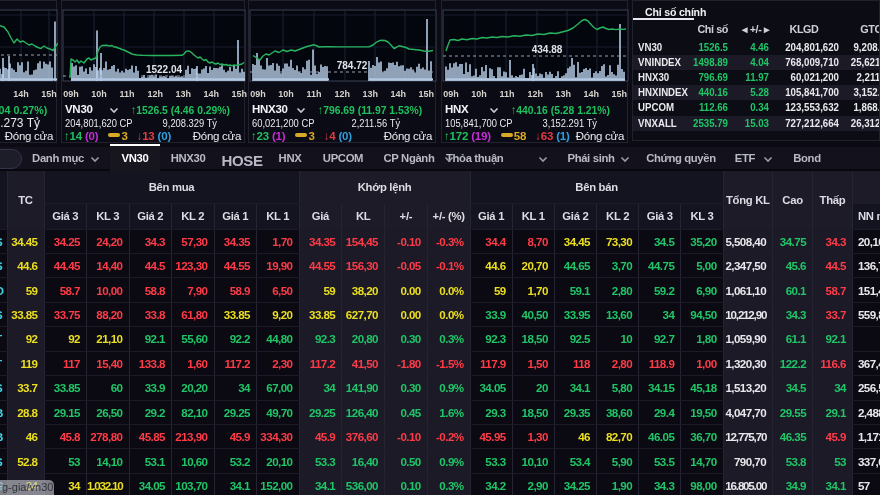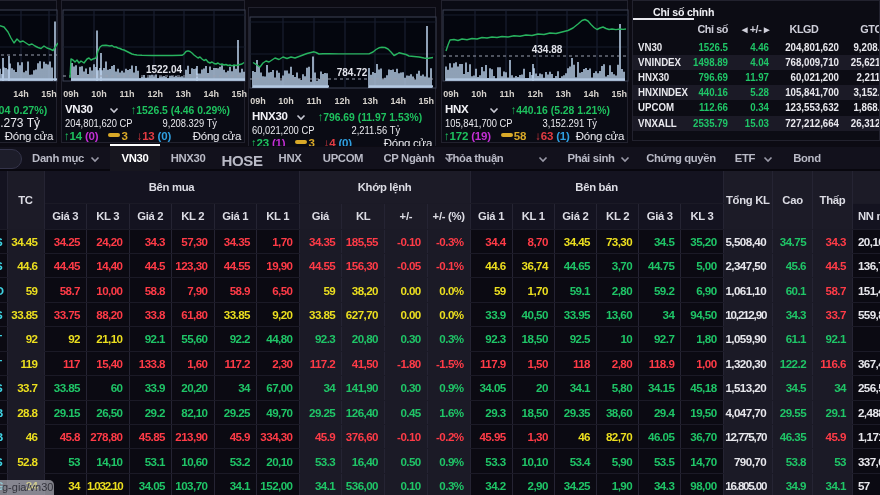--- a/index.html
+++ b/index.html
@@ -49,21 +49,21 @@
       <div style="position:absolute;left:3px;top:102px;font-size:11.5px;font-weight:bold;color:#f2f2f7;letter-spacing:-0.3px">VN30</div>
       <svg style="position:absolute;left:47px;top:106px" width="10" height="7" viewBox="0 0 10 7">
         <path d="M1.5 1.5L5 5L8.5 1.5" stroke="#c8c9d4" stroke-width="1.6" fill="none"></path>
       </svg>
       <div style="position:absolute;left:69px;top:103px;font-size:11.5px;font-weight:bold;color:#1ec15e;transform:scaleX(0.9);transform-origin:0 0;white-space:nowrap">↑1526.5 (4.46  0.29%)</div>
       <div style="position:absolute;left:3px;top:115.5px;font-size:11px;color:#e9e9ee;transform:scaleX(0.85);transform-origin:0 0;white-space:nowrap">204,801,620 CP</div>
       <div style="position:absolute;right:27px;top:115.5px;font-size:11px;color:#e9e9ee;transform:scaleX(0.85);transform-origin:100% 0;white-space:nowrap">9,208.329 Tỷ</div>
       <div style="position:absolute;left:2px;top:128.5px;font-size:11.5px;font-weight:bold;white-space:nowrap;letter-spacing:-0.2px"><span style="color:#1ec15e">↑14</span> <span style="color:#c32fd4">(0)</span><span style="display:inline-block;width:12px;height:3.6px;background:#d9a928;border-radius:2px;vertical-align:2.5px;margin-left:10px;margin-right:1px"></span><span style="color:#d9a928">3</span><span style="color:#e23c43;margin-left:9px">↓13</span> <span style="color:#2f9fe0">(0)</span></div>
       <div style="position:absolute;right:3px;top:128.5px;font-size:11.5px;color:#e9e9ee;letter-spacing:-0.3px">Đóng cửa</div>
     </div>
-    <div style="position:absolute;left:248px;top:7px;width:188px;height:143px;background:#0a0b14;border:1px solid #22222e;box-sizing:border-box">
+    <div style="position:absolute;left:248px;top:0;width:188px;height:143px;background:#0a0b14;border:1px solid #22222e;box-sizing:border-box">
       <svg width="188" height="100" viewBox="0 0 188 100" style="position:absolute;left:0;top:0">
         <rect x="1" y="9" width="186" height="71" fill="#04060e" stroke="#3c4254" stroke-width="1"></rect>
         <line x1="34" y1="9" x2="34" y2="80" stroke="#1c2336" stroke-width="1"></line>
         <line x1="65" y1="9" x2="65" y2="80" stroke="#1c2336" stroke-width="1"></line>
         <line x1="96" y1="9" x2="96" y2="80" stroke="#1c2336" stroke-width="1"></line>
         <line x1="126" y1="9" x2="126" y2="80" stroke="#1c2336" stroke-width="1"></line>
         <line x1="156" y1="9" x2="156" y2="80" stroke="#1c2336" stroke-width="1"></line>
         <line x1="1" y1="14" x2="187" y2="14" stroke="#161d2c" stroke-width="1"></line>
         <line x1="1" y1="46" x2="187" y2="46" stroke="#161d2c" stroke-width="1"></line>
         <rect x="4" y="77.3" width="76" height="2.2" fill="#b3c8e2"></rect>
@@ -117,21 +117,21 @@
       <svg style="position:absolute;left:47px;top:106px" width="10" height="7" viewBox="0 0 10 7">
         <path d="M1.5 1.5L5 5L8.5 1.5" stroke="#c8c9d4" stroke-width="1.6" fill="none"></path>
       </svg>
       <div style="position:absolute;left:69px;top:103px;font-size:11.5px;font-weight:bold;color:#1ec15e;transform:scaleX(0.9);transform-origin:0 0;white-space:nowrap">↑440.16 (5.28  1.21%)</div>
       <div style="position:absolute;left:3px;top:115.5px;font-size:11px;color:#e9e9ee;transform:scaleX(0.85);transform-origin:0 0;white-space:nowrap">105,841,700 CP</div>
       <div style="position:absolute;right:30px;top:115.5px;font-size:11px;color:#e9e9ee;transform:scaleX(0.85);transform-origin:100% 0;white-space:nowrap">3,152.291 Tỷ</div>
       <div style="position:absolute;left:2px;top:128.5px;font-size:11.5px;font-weight:bold;white-space:nowrap;letter-spacing:-0.2px"><span style="color:#1ec15e">↑172</span> <span style="color:#c32fd4">(19)</span><span style="display:inline-block;width:12px;height:3.6px;background:#d9a928;border-radius:2px;vertical-align:2.5px;margin-left:10px;margin-right:1px"></span><span style="color:#d9a928">58</span><span style="color:#e23c43;margin-left:9px">↓63</span> <span style="color:#2f9fe0">(1)</span></div>
       <div style="position:absolute;right:3px;top:128.5px;font-size:11.5px;color:#e9e9ee;letter-spacing:-0.3px">Đóng cửa</div>
     </div>
     <div style="position:absolute;left:632px;top:0;width:248px;height:141px;background:#0c0c14;border:1px solid #22222e;overflow:hidden">
-      <div style="position:absolute;left:20px;top:5px;font-size:10.6px;font-weight:bold;color:#f0f0f5;letter-spacing:-0.2px">Chỉ số chính</div>
+      <div style="position:absolute;left:12px;top:5px;font-size:10.6px;font-weight:bold;color:#f0f0f5;letter-spacing:-0.2px">Chỉ số chính</div>
       <div style="position:absolute;left:0;top:16.5px;width:61px;height:2px;background:#e8e8ee"></div>
       <div style="position:absolute;left:0;top:22px;width:278px;height:16px;font-size:10.8px;font-weight:bold;color:#cfcfda;letter-spacing:-0.4px">
         <span style="position:absolute;left:0;width:95px;text-align:right">Chỉ số</span>
         <span style="position:absolute;left:95px;width:41px;text-align:right">◂ +/- ▸</span>
         <span style="position:absolute;left:136px;width:70px;text-align:center">KLGD</span>
         <span style="position:absolute;left:206px;width:72px;text-align:center">GTGD</span>
       </div>
       <div style="position:absolute;left:0;top:38.5px;width:278px;height:15.2px;font-size:11px;font-weight:bold;line-height:15.2px">
         <span style="position:absolute;left:5px;color:#e9e9ee;transform:scaleX(0.88);transform-origin:0 0">VN30</span>
         <span style="position:absolute;left:0;width:95px;text-align:right;color:#1fc567;transform:scaleX(0.88);transform-origin:100% 0">1526.5</span>
@@ -266,21 +266,21 @@
         <tr style="height:24.45px">
           <td class="dk" style="text-align:left;padding:0;color:#3fd3e3"><span style="display:inline-block;margin-left:-5px">S</span></td>
           <td class="lt y">34.45</td>
           <td class="dk r">34.25</td>
           <td class="dk r">24,20</td>
           <td class="dk r">34.3</td>
           <td class="dk r">57,30</td>
           <td class="dk r">34.35</td>
           <td class="dk r">1,70</td>
           <td class="lt r">34.35</td>
-          <td class="lt r">185,55</td>
+          <td class="lt r">154,45</td>
           <td class="lt r">-0.10</td>
           <td class="lt r">-0.3%</td>
           <td class="dk r">34.4</td>
           <td class="dk r">8,70</td>
           <td class="dk y">34.45</td>
           <td class="dk y">73,30</td>
           <td class="dk g">34.5</td>
           <td class="dk g">35,20</td>
           <td class="lt w">5,508,40</td>
           <td class="lt g">34.75</td>
@@ -294,21 +294,21 @@
           <td class="dk r">14,40</td>
           <td class="dk r">44.5</td>
           <td class="dk r">123,30</td>
           <td class="dk r">44.55</td>
           <td class="dk r">19,90</td>
           <td class="lt r">44.55</td>
           <td class="lt r">156,30</td>
           <td class="lt r">-0.05</td>
           <td class="lt r">-0.1%</td>
           <td class="dk y">44.6</td>
-          <td class="dk y">36,74</td>
+          <td class="dk y">20,70</td>
           <td class="dk g">44.65</td>
           <td class="dk g">3,70</td>
           <td class="dk g">44.75</td>
           <td class="dk g">5,00</td>
           <td class="lt w">2,347,50</td>
           <td class="lt g">45.6</td>
           <td class="lt r">44.5</td>
           <td class="dk w" style="text-align:left;padding-left:5px">136,70</td>
         </tr>
         <tr style="height:24.45px">

